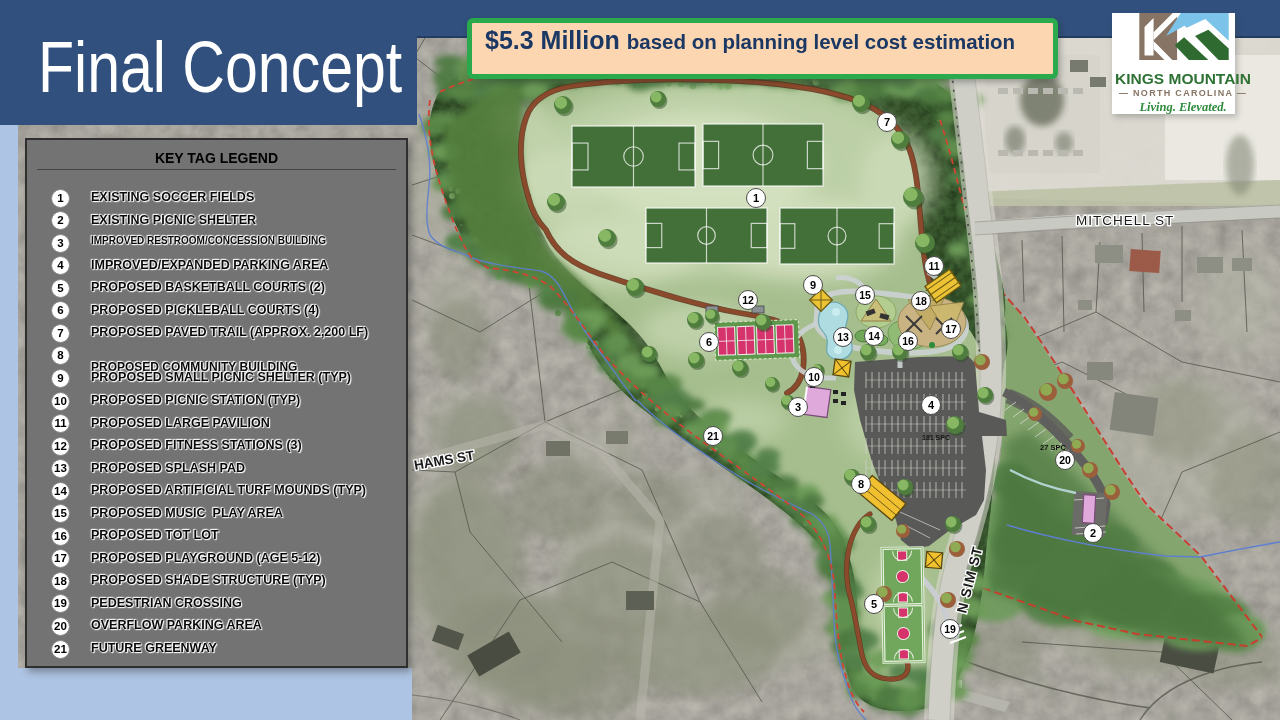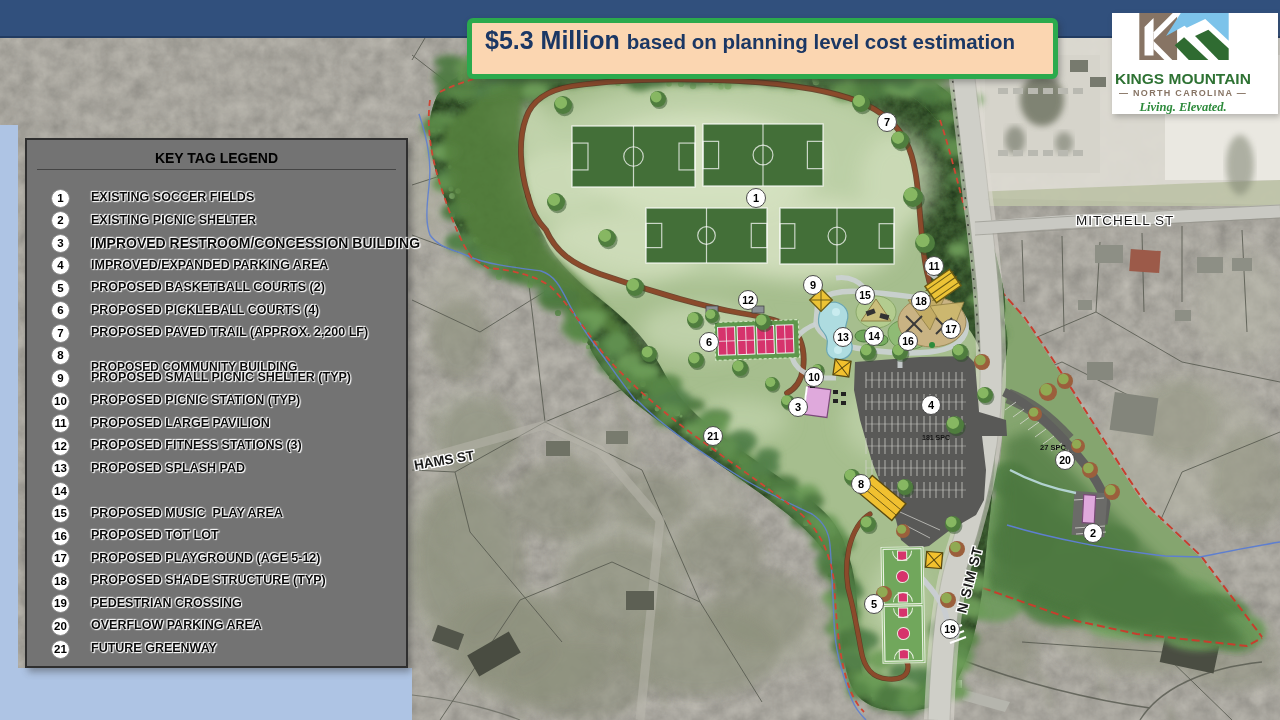--- a/index.html
+++ b/index.html
@@ -1381,26 +1381,30 @@
         </g>
 </svg>
 </div>
 
 <div class="abs" style="left:0;top:125px;width:18px;height:595px;background:#AEC4E4;"></div>
 
 <div class="abs" style="left:0;top:668px;width:412px;height:52px;background:#AEC4E4;"></div>
 
 <div class="abs" style="left:0;top:0;width:1280px;height:38px;background:#31507D;border-bottom:2px solid #223C62;box-sizing:border-box;"></div>
 
+<div class="abs" style="left:0;top:0;width:417px;height:125px;background:#31507D;">
+
+  <div class="abs" style="left:38px;top:26px;color:#FFFFFF;font-size:72px;white-space:nowrap;transform:scaleX(0.82);transform-origin:0 0;">Final Concept</div>
+</div>
 
 <div class="abs" style="left:467px;top:18px;width:591px;height:61px;background:#FBD6B1;border:5px solid #2BAA4D;border-radius:6px;box-sizing:border-box;box-shadow:2px 3px 6px rgba(40,40,40,0.35);">
   <div class="abs" style="left:13px;top:3px;white-space:nowrap;color:#1B3764;"><span style="font-size:25px;font-weight:bold;">$5.3 Million </span><span style="font-size:20.5px;font-weight:bold;">based on planning level cost estimation</span></div>
 </div>
 
-<div class="abs" style="left:1112px;top:13px;width:166px;height:101px;background:#FFFFFF;box-shadow:2px 3px 6px rgba(60,60,60,0.3);">
+<div class="abs" style="left:1112px;top:13px;width:123px;height:101px;background:#FFFFFF;box-shadow:2px 3px 6px rgba(60,60,60,0.3);">
 
   <svg class="abs" style="left:27px;top:0px;" width="90" height="47" viewBox="0 0 89.2 46.9">
     <rect x="0" y="0" width="37.7" height="46.9" fill="#877464"></rect>
     <polygon points="5.2,14 14.2,5 14.2,42.4 5.2,42.4" fill="#FFFFFF"></polygon>
     <polygon points="14.2,19.2 33.4,0 41.4,0 14.2,27.2" fill="#FFFFFF"></polygon>
     <polygon points="14.2,36 25,46.9 33,46.9 14.2,28" fill="#FFFFFF"></polygon>
     <polygon points="41.4,0 89.2,0 89.2,27.6 65.8,6.1 47.4,14.7 45.1,12.7 26.7,22.9" fill="#7CC3EA"></polygon>
     <polygon points="44.7,24.1 68.9,46.9 49.4,46.9 35.3,32.3" fill="#2F6B31"></polygon>
     <polygon points="55.6,22.9 68.9,16.6 89.2,35.4 89.2,46.9 79.1,46.9" fill="#2F6B31"></polygon>
   </svg>
@@ -1418,21 +1422,21 @@
 
   <div class="abs" style="left:10px;top:29px;width:359px;height:1px;background:#444;"></div>
 
 <div class="abs" style="left:24px;top:48.5px;width:19px;height:19px;border-radius:50%;background:#fff;border:1px solid #888;box-sizing:border-box;text-align:center;font-weight:bold;font-size:11.5px;line-height:17px;color:#000;">1</div>
 <div class="abs" style="left:64px;top:50.0px;white-space:nowrap;font-weight:bold;font-size:12.5px;color:#0a0a0a;text-shadow:0 0 2px #fff,0 0 2px #fff,1px 1px 1px #fff,-1px -1px 1px #fff;">EXISTING SOCCER FIELDS</div>
 
 <div class="abs" style="left:24px;top:71.0px;width:19px;height:19px;border-radius:50%;background:#fff;border:1px solid #888;box-sizing:border-box;text-align:center;font-weight:bold;font-size:11.5px;line-height:17px;color:#000;">2</div>
 <div class="abs" style="left:64px;top:72.5px;white-space:nowrap;font-weight:bold;font-size:12.5px;color:#0a0a0a;text-shadow:0 0 2px #fff,0 0 2px #fff,1px 1px 1px #fff,-1px -1px 1px #fff;">EXISTING PICNIC SHELTER</div>
 
 <div class="abs" style="left:24px;top:93.6px;width:19px;height:19px;border-radius:50%;background:#fff;border:1px solid #888;box-sizing:border-box;text-align:center;font-weight:bold;font-size:11.5px;line-height:17px;color:#000;">3</div>
-<div class="abs" style="left:64px;top:95.1px;white-space:nowrap;font-weight:bold;font-size:14px;color:#0a0a0a;text-shadow:0 0 2px #fff,0 0 2px #fff,1px 1px 1px #fff,-1px -1px 1px #fff;">IMPROVED RESTROOM/CONCESSION BUILDING</div>
+<div class="abs" style="left:64px;top:95.1px;white-space:nowrap;font-weight:bold;font-size:10px;color:#0a0a0a;text-shadow:0 0 2px #fff,0 0 2px #fff,1px 1px 1px #fff,-1px -1px 1px #fff;">IMPROVED RESTROOM/CONCESSION BUILDING</div>
 
 <div class="abs" style="left:24px;top:116.2px;width:19px;height:19px;border-radius:50%;background:#fff;border:1px solid #888;box-sizing:border-box;text-align:center;font-weight:bold;font-size:11.5px;line-height:17px;color:#000;">4</div>
 <div class="abs" style="left:64px;top:117.7px;white-space:nowrap;font-weight:bold;font-size:12.5px;color:#0a0a0a;text-shadow:0 0 2px #fff,0 0 2px #fff,1px 1px 1px #fff,-1px -1px 1px #fff;">IMPROVED/EXPANDED PARKING AREA</div>
 
 <div class="abs" style="left:24px;top:138.7px;width:19px;height:19px;border-radius:50%;background:#fff;border:1px solid #888;box-sizing:border-box;text-align:center;font-weight:bold;font-size:11.5px;line-height:17px;color:#000;">5</div>
 <div class="abs" style="left:64px;top:140.2px;white-space:nowrap;font-weight:bold;font-size:12.5px;color:#0a0a0a;text-shadow:0 0 2px #fff,0 0 2px #fff,1px 1px 1px #fff,-1px -1px 1px #fff;">PROPOSED BASKETBALL COURTS (2)</div>
 
 <div class="abs" style="left:24px;top:161.2px;width:19px;height:19px;border-radius:50%;background:#fff;border:1px solid #888;box-sizing:border-box;text-align:center;font-weight:bold;font-size:11.5px;line-height:17px;color:#000;">6</div>
 <div class="abs" style="left:64px;top:162.8px;white-space:nowrap;font-weight:bold;font-size:12.5px;color:#0a0a0a;text-shadow:0 0 2px #fff,0 0 2px #fff,1px 1px 1px #fff,-1px -1px 1px #fff;">PROPOSED PICKLEBALL COURTS (4)</div>
 
@@ -1451,20 +1455,21 @@
 <div class="abs" style="left:24px;top:274.0px;width:19px;height:19px;border-radius:50%;background:#fff;border:1px solid #888;box-sizing:border-box;text-align:center;font-weight:bold;font-size:11.5px;line-height:17px;color:#000;">11</div>
 <div class="abs" style="left:64px;top:275.5px;white-space:nowrap;font-weight:bold;font-size:12.5px;color:#0a0a0a;text-shadow:0 0 2px #fff,0 0 2px #fff,1px 1px 1px #fff,-1px -1px 1px #fff;">PROPOSED LARGE PAVILION</div>
 
 <div class="abs" style="left:24px;top:296.6px;width:19px;height:19px;border-radius:50%;background:#fff;border:1px solid #888;box-sizing:border-box;text-align:center;font-weight:bold;font-size:11.5px;line-height:17px;color:#000;">12</div>
 <div class="abs" style="left:64px;top:298.1px;white-space:nowrap;font-weight:bold;font-size:12.5px;color:#0a0a0a;text-shadow:0 0 2px #fff,0 0 2px #fff,1px 1px 1px #fff,-1px -1px 1px #fff;">PROPOSED FITNESS STATIONS (3)</div>
 
 <div class="abs" style="left:24px;top:319.1px;width:19px;height:19px;border-radius:50%;background:#fff;border:1px solid #888;box-sizing:border-box;text-align:center;font-weight:bold;font-size:11.5px;line-height:17px;color:#000;">13</div>
 <div class="abs" style="left:64px;top:320.6px;white-space:nowrap;font-weight:bold;font-size:12.5px;color:#0a0a0a;text-shadow:0 0 2px #fff,0 0 2px #fff,1px 1px 1px #fff,-1px -1px 1px #fff;text-align:center;">PROPOSED SPLASH PAD</div>
 
 <div class="abs" style="left:24px;top:341.7px;width:19px;height:19px;border-radius:50%;background:#fff;border:1px solid #888;box-sizing:border-box;text-align:center;font-weight:bold;font-size:11.5px;line-height:17px;color:#000;">14</div>
+<div class="abs" style="left:64px;top:343.2px;white-space:nowrap;font-weight:bold;font-size:12.5px;color:#0a0a0a;text-shadow:0 0 2px #fff,0 0 2px #fff,1px 1px 1px #fff,-1px -1px 1px #fff;">PROPOSED ARTIFICIAL TURF MOUNDS (TYP)</div>
 
 <div class="abs" style="left:24px;top:364.2px;width:19px;height:19px;border-radius:50%;background:#fff;border:1px solid #888;box-sizing:border-box;text-align:center;font-weight:bold;font-size:11.5px;line-height:17px;color:#000;">15</div>
 <div class="abs" style="left:64px;top:365.7px;white-space:nowrap;font-weight:bold;font-size:12.5px;color:#0a0a0a;text-shadow:0 0 2px #fff,0 0 2px #fff,1px 1px 1px #fff,-1px -1px 1px #fff;">PROPOSED MUSIC&nbsp; PLAY AREA</div>
 
 <div class="abs" style="left:24px;top:386.8px;width:19px;height:19px;border-radius:50%;background:#fff;border:1px solid #888;box-sizing:border-box;text-align:center;font-weight:bold;font-size:11.5px;line-height:17px;color:#000;">16</div>
 <div class="abs" style="left:64px;top:388.2px;white-space:nowrap;font-weight:bold;font-size:12.5px;color:#0a0a0a;text-shadow:0 0 2px #fff,0 0 2px #fff,1px 1px 1px #fff,-1px -1px 1px #fff;">PROPOSED TOT LOT</div>
 
 <div class="abs" style="left:24px;top:409.3px;width:19px;height:19px;border-radius:50%;background:#fff;border:1px solid #888;box-sizing:border-box;text-align:center;font-weight:bold;font-size:11.5px;line-height:17px;color:#000;">17</div>
 <div class="abs" style="left:64px;top:410.8px;white-space:nowrap;font-weight:bold;font-size:12.5px;color:#0a0a0a;text-shadow:0 0 2px #fff,0 0 2px #fff,1px 1px 1px #fff,-1px -1px 1px #fff;">PROPOSED PLAYGROUND (AGE 5-12)</div>
 

